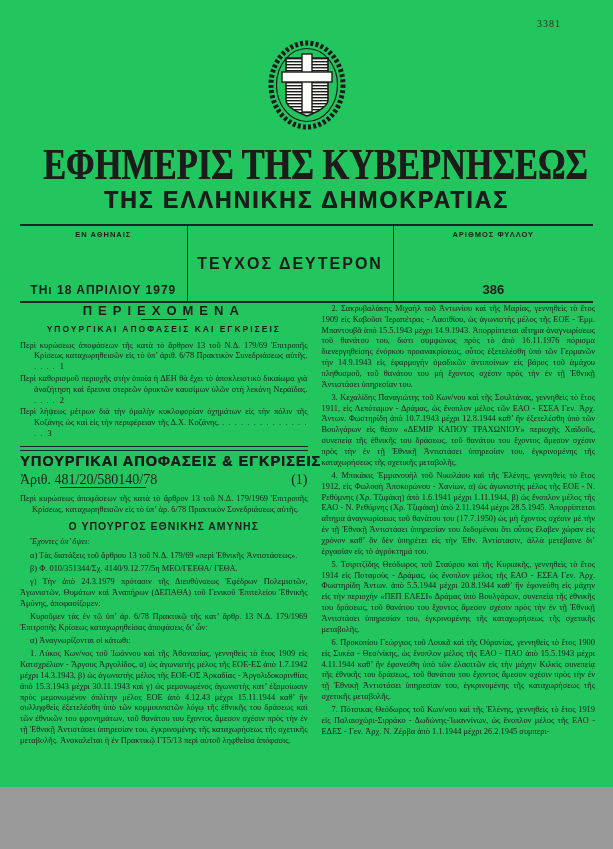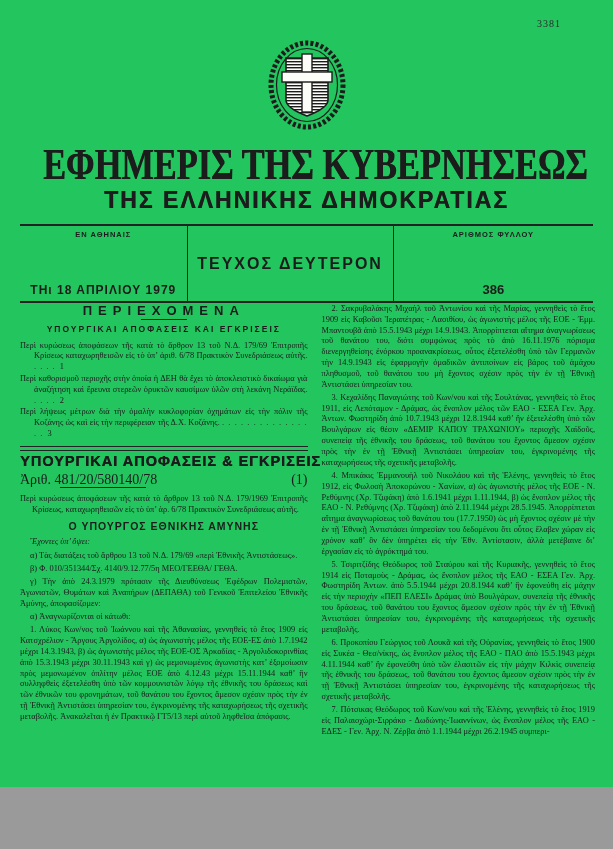--- a/index.html
+++ b/index.html
@@ -186,20 +186,21 @@
 
       <p class="subject-par">Περὶ κυρώσεως ἀποφάσεων τῆς κατὰ τὸ ἄρθρον 13 τοῦ Ν.Δ. 179/1969 Ἐπιτροπῆς Κρίσεως, καταχωρηθεισῶν εἰς τὸ ὑπ’ ἀρ. 6/78 Πρακτικὸν Συνεδριάσεως αὐτῆς.</p>
 
       <div class="authority-line">Ο ΥΠΟΥΡΓΟΣ ΕΘΝΙΚΗΣ ΑΜΥΝΗΣ</div>
 
       <p class="preamble">Ἔχοντες ὑπ’ ὄψει:</p>
 
       <p class="par">α) Τὰς διατάξεις τοῦ ἄρθρου 13 τοῦ Ν.Δ. 179/69 «περὶ Ἐθνικῆς Ἀντιστάσεως».</p>
       <p class="par">β) Φ. 010/351344/Σχ. 4140/9.12.77/5η ΜΕΟ/ΓΕΕΘΑ/ ΓΕΘΑ.</p>
       <p class="par">γ) Τὴν ἀπὸ 24.3.1979 πρότασιν τῆς Διευθύνσεως Ἐφέδρων Πολεμιστῶν, Ἀγωνιστῶν, Θυμάτων καὶ Ἀναπήρων (ΔΕΠΑΘΑ) τοῦ Γενικοῦ Ἐπιτελείου Ἐθνικῆς Ἀμύνης, ἀποφασίζομεν:</p>
+      <p class="par">Κυροῦμεν τὰς ἐν τῷ ὑπ’ ἀρ. 6/78 Πρακτικῷ τῆς κατ’ ἄρθρ. 13 Ν.Δ. 179/1969 Ἐπιτροπῆς Κρίσεως καταχωρηθείσας ἀποφάσεις δι’ ὧν:</p>
       <p class="par">α) Ἀναγνωρίζονται οἱ κάτωθι:</p>
       <p class="par">1. Λύκος Κων/νος τοῦ Ἰωάννου καὶ τῆς Ἀθανασίας, γεννηθεὶς τὸ ἔτος 1909 εἰς Κατσχρέλιον - Ἄργους Ἀργολίδος, α) ὡς ἀγωνιστὴς μέλος τῆς ΕΟΕ-ΕΣ ἀπὸ 1.7.1942 μέχρι 14.3.1943, β) ὡς ἀγωνιστὴς μέλος τῆς ΕΟΕ-ΟΣ Ἀρκαδίας - Ἀργολιδοκορινθίας ἀπὸ 15.3.1943 μέχρι 30.11.1943 καὶ γ) ὡς μεμονωμένος ἀγωνιστὴς κατ’ ἐξομοίωσιν πρὸς μεμονωμένον ὁπλίτην μέλος ΕΟΕ ἀπὸ 4.12.43 μέχρι 15.11.1944 καθ’ ἣν συλληφθεὶς ἐξετελέσθη ὑπὸ τῶν κομμουνιστῶν λόγῳ τῆς ἐθνικῆς του δράσεως καὶ τῶν ἐθνικῶν του φρονημάτων, τοῦ θανάτου του ἔχοντος ἄμεσον σχέσιν πρὸς τὴν ἐν τῇ Ἐθνικῇ Ἀντιστάσει ὑπηρεσίαν του, ἐγκρινομένης τῆς καταχωρήσεως τῆς σχετικῆς μεταβολῆς. Ἀνακαλεῖται ἡ ἐν Πρακτικῷ ΓΤ5/13 περὶ αὐτοῦ ληφθεῖσα ἀπόφασις.</p>
     </div>
 
     <div class="col">
       <p class="par">2. Σακρυβαλάκης Μιχαὴλ τοῦ Ἀντωνίου καὶ τῆς Μαρίας, γεννηθεὶς τὸ ἔτος 1909 εἰς Καβοῦσι Ἱεραπέτρας - Λασιθίου, ὡς ἀγωνιστὴς μέλος τῆς ΕΟΕ - Ἐμμ. Μπαντουβᾶ ἀπὸ 15.5.1943 μέχρι 14.9.1943. Ἀπορρίπτεται αἴτημα ἀναγνωρίσεως τοῦ θανάτου του, διότι συμφώνως πρὸς τὸ ἀπὸ 16.11.1976 πόρισμα διενεργηθείσης ἐνόρκου προανακρίσεως, οὗτος ἐξετελέσθη ὑπὸ τῶν Γερμανῶν τὴν 14.9.1943 εἰς ἐφαρμογὴν ὁμαδικῶν ἀντιποίνων εἰς βάρος τοῦ ἀμάχου πληθυσμοῦ, τοῦ θανάτου του μὴ ἔχοντος σχέσιν πρὸς τὴν ἐν τῇ Ἐθνικῇ Ἀντιστάσει ὑπηρεσίαν του.</p>
       <p class="par">3. Κεχαλίδης Παναγιώτης τοῦ Κων/νου καὶ τῆς Σουλτάνας, γεννηθεὶς τὸ ἔτος 1911, εἰς Λεπόταμον - Δράμας, ὡς ἔνοπλον μέλος τῶν ΕΑΟ - ΕΣΕΑ Γεν. Ἀρχ. Ἀντων. Φωστηρίδη ἀπὸ 10.7.1943 μέχρι 12.8.1944 καθ’ ἣν ἐξετελέσθη ὑπὸ τῶν Βουλγάρων εἰς θέσιν «ΔΕΜΙΡ ΚΑΠΟΥ ΤΡΑΧΩΝΙΟΥ» περιοχῆς Χαϊδοῦς, συνεπείᾳ τῆς ἐθνικῆς του δράσεως, τοῦ θανάτου του ἔχοντος ἄμεσον σχέσιν πρὸς τὴν ἐν τῇ Ἐθνικῇ Ἀντιστάσει ὑπηρεσίαν του, ἐγκρινομένης τῆς καταχωρήσεως τῆς σχετικῆς μεταβολῆς.</p>
       <p class="par">4. Μπικάκις Ἐμμανουὴλ τοῦ Νικολάου καὶ τῆς Ἑλένης, γεννηθεὶς τὸ ἔτος 1912, εἰς Φωλοσὴ Ἀποκορώνου - Χανίων, α) ὡς ἀγωνιστὴς μέλος τῆς ΕΟΕ - Ν. Ρεθύμνης (Χρ. Τζιφάκη) ἀπὸ 1.6.1941 μέχρι 1.11.1944, β) ὡς ἔνοπλον μέλος τῆς ΕΑΟ - Ν. Ρεθύμνης (Χρ. Τζιφάκη) ἀπὸ 2.11.1944 μέχρι 28.5.1945. Ἀπορρίπτεται αἴτημα ἀναγνωρίσεως τοῦ θανάτου του (17.7.1950) ὡς μὴ ἔχοντος σχέσιν μὲ τὴν ἐν τῇ Ἐθνικῇ Ἀντιστάσει ὑπηρεσίαν του δεδομένου ὅτι οὗτος ἔλαβεν χώραν εἰς χρόνον καθ’ ὃν δὲν ὑπηρέτει εἰς τὴν Ἐθν. Ἀντίστασιν, ἀλλὰ μετέβαινε δι’ ἐργασίαν εἰς τὸ ἀγρόκτημά του.</p>
       <p class="par">5. Τσιριτζίδης Θεόδωρος τοῦ Σταύρου καὶ τῆς Κυριακῆς, γεννηθεὶς τὸ ἔτος 1914 εἰς Ποταμοὺς - Δράμας, ὡς ἔνοπλον μέλος τῆς ΕΑΟ - ΕΣΕΑ Γεν. Ἀρχ. Φωστηρίδη Ἀντων. ἀπὸ 5.5.1944 μέχρι 20.8.1944 καθ’ ἣν ἐφονεύθη εἰς μάχην εἰς τὴν περιοχὴν «ΠΕΠ ΕΛΕΣΙ» Δράμας ὑπὸ Βουλγάρων, συνεπείᾳ τῆς ἐθνικῆς του δράσεως, τοῦ θανάτου του ἔχοντος ἄμεσον σχέσιν πρὸς τὴν ἐν τῇ Ἐθνικῇ Ἀντιστάσει ὑπηρεσίαν του, ἐγκρινομένης τῆς καταχωρήσεως τῆς σχετικῆς μεταβολῆς.</p>
       <p class="par">6. Προκοπίου Γεώργιος τοῦ Λουκᾶ καὶ τῆς Οὐρανίας, γεννηθεὶς τὸ ἔτος 1900 εἰς Συκέα - Θεσ/νίκης, ὡς ἔνοπλον μέλος τῆς ΕΑΟ - ΠΑΟ ἀπὸ 15.5.1943 μέχρι 4.11.1944 καθ’ ἣν ἐφονεύθη ὑπὸ τῶν ἐλασιτῶν εἰς τὴν μάχην Κιλκὶς συνεπείᾳ τῆς ἐθνικῆς του δράσεως, τοῦ θανάτου του ἔχοντος ἄμεσον σχέσιν πρὸς τὴν ἐν τῇ Ἐθνικῇ Ἀντιστάσει ὑπηρεσίαν του, ἐγκρινομένης τῆς καταχωρήσεως τῆς σχετικῆς μεταβολῆς.</p>

